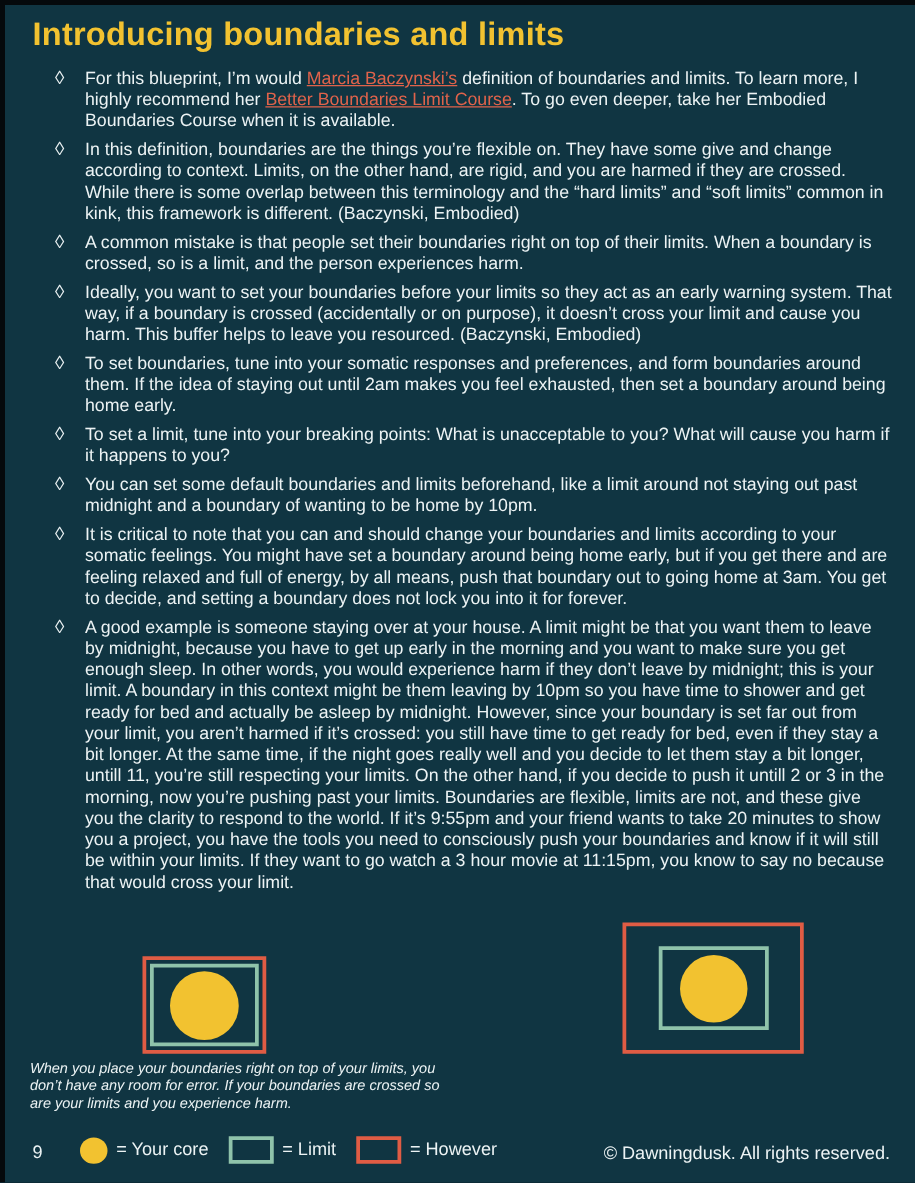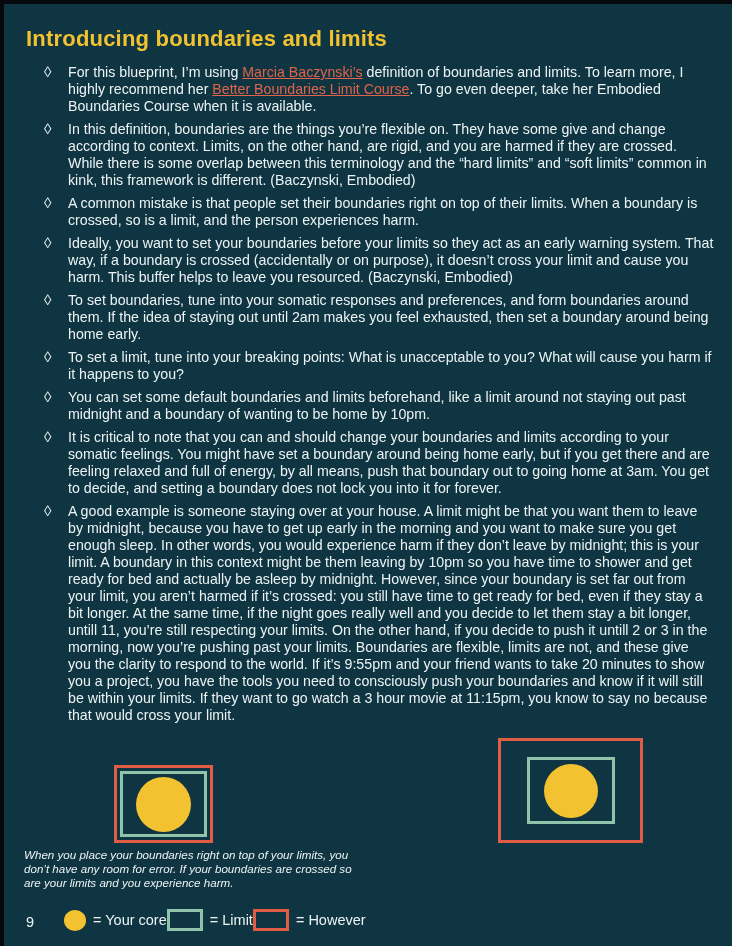--- a/index.html
+++ b/index.html
@@ -9,22 +9,22 @@
     box-sizing:border-box;
     background:#103542;
     border-top:4px solid #05090c;
     border-left:4px solid #05090c;
     font-family:"Liberation Sans",sans-serif;
     color:#ecf3f4;
     overflow:hidden;
   }
   .title{
     margin:0;
-    padding:22px 20px 12px 22px;
-    font-size:22px;
+    padding:8px 20px 12px 22px;
+    font-size:26px;
     font-weight:bold;
     letter-spacing:.2px;
     color:#f2c230;
   }
   .bullets{ margin:0 18px 0 40px; }
   .bullet{
     display:flex;
     gap:11px;
     margin-bottom:6px;
     font-size:14.2px;
@@ -70,21 +70,21 @@
   }
   .caption-left{ left:20px; top:844px; width:336px; }
   .caption-right{ left:420px; top:844px; width:296px; }
   
   .page-number{
     position:absolute; left:22px; top:910px;
     font-size:14.5px;
   }
   .legend{
     position:absolute; left:60px; top:905px;
-    display:flex; align-items:center; 
+    display:flex; align-items:center; gap:16px;
     font-size:14.5px;
   }
   .legend-item{ display:flex; align-items:center; gap:7px; }
   .sw-circle{
     width:22px;height:21px;border-radius:50%;
     background:#f2c230;
   }
   .sw-rect{
     box-sizing:border-box;
     width:36px;height:22px;
@@ -100,21 +100,21 @@
 </head>
 <body>
 
 <div class="page">
 
   <h1 class="title">Introducing boundaries and limits</h1>
 
   <div class="bullets">
       <div class="bullet">
         <span class="marker">◊</span>
-        <span class="btext"><span>For this blueprint, I’m using </span><a href="#" class="link">Marcia Baczynski’s</a><span> definition of boundaries and limits. To learn more, I highly recommend her </span><a href="#" class="link">Better Boundaries Limit Course</a><span>. To go even deeper, take her Embodied Boundaries Course when it is available.</span></span>
+        <span class="btext"><span>For this blueprint, I’m would </span><a href="#" class="link">Marcia Baczynski’s</a><span> definition of boundaries and limits. To learn more, I highly recommend her </span><a href="#" class="link">Better Boundaries Limit Course</a><span>. To go even deeper, take her Embodied Boundaries Course when it is available.</span></span>
       </div>
       <div class="bullet">
         <span class="marker">◊</span>
         <span class="btext"><span>In this definition, boundaries are the things you’re flexible on. They have some give and change according to context. Limits, on the other hand, are rigid, and you are harmed if they are crossed. While there is some overlap between this terminology and the “hard limits” and “soft limits” common in kink, this framework is different. (Baczynski, Embodied)</span></span>
       </div>
       <div class="bullet">
         <span class="marker">◊</span>
         <span class="btext"><span>A common mistake is that people set their boundaries right on top of their limits. When a boundary is crossed, so is a limit, and the person experiences harm.</span></span>
       </div>
       <div class="bullet">
@@ -167,14 +167,15 @@
     <div class="legend-item">
       <span class="sw-rect sw-limit"></span>
       <span>= Limit</span>
     </div>
     <div class="legend-item">
       <span class="sw-rect sw-boundary"></span>
       <span>= However</span>
     </div>
   </div>
 
+  <div class="footer">© Dawningdusk. All rights reserved.</div>
 
 </div>
 
 </body></html>

